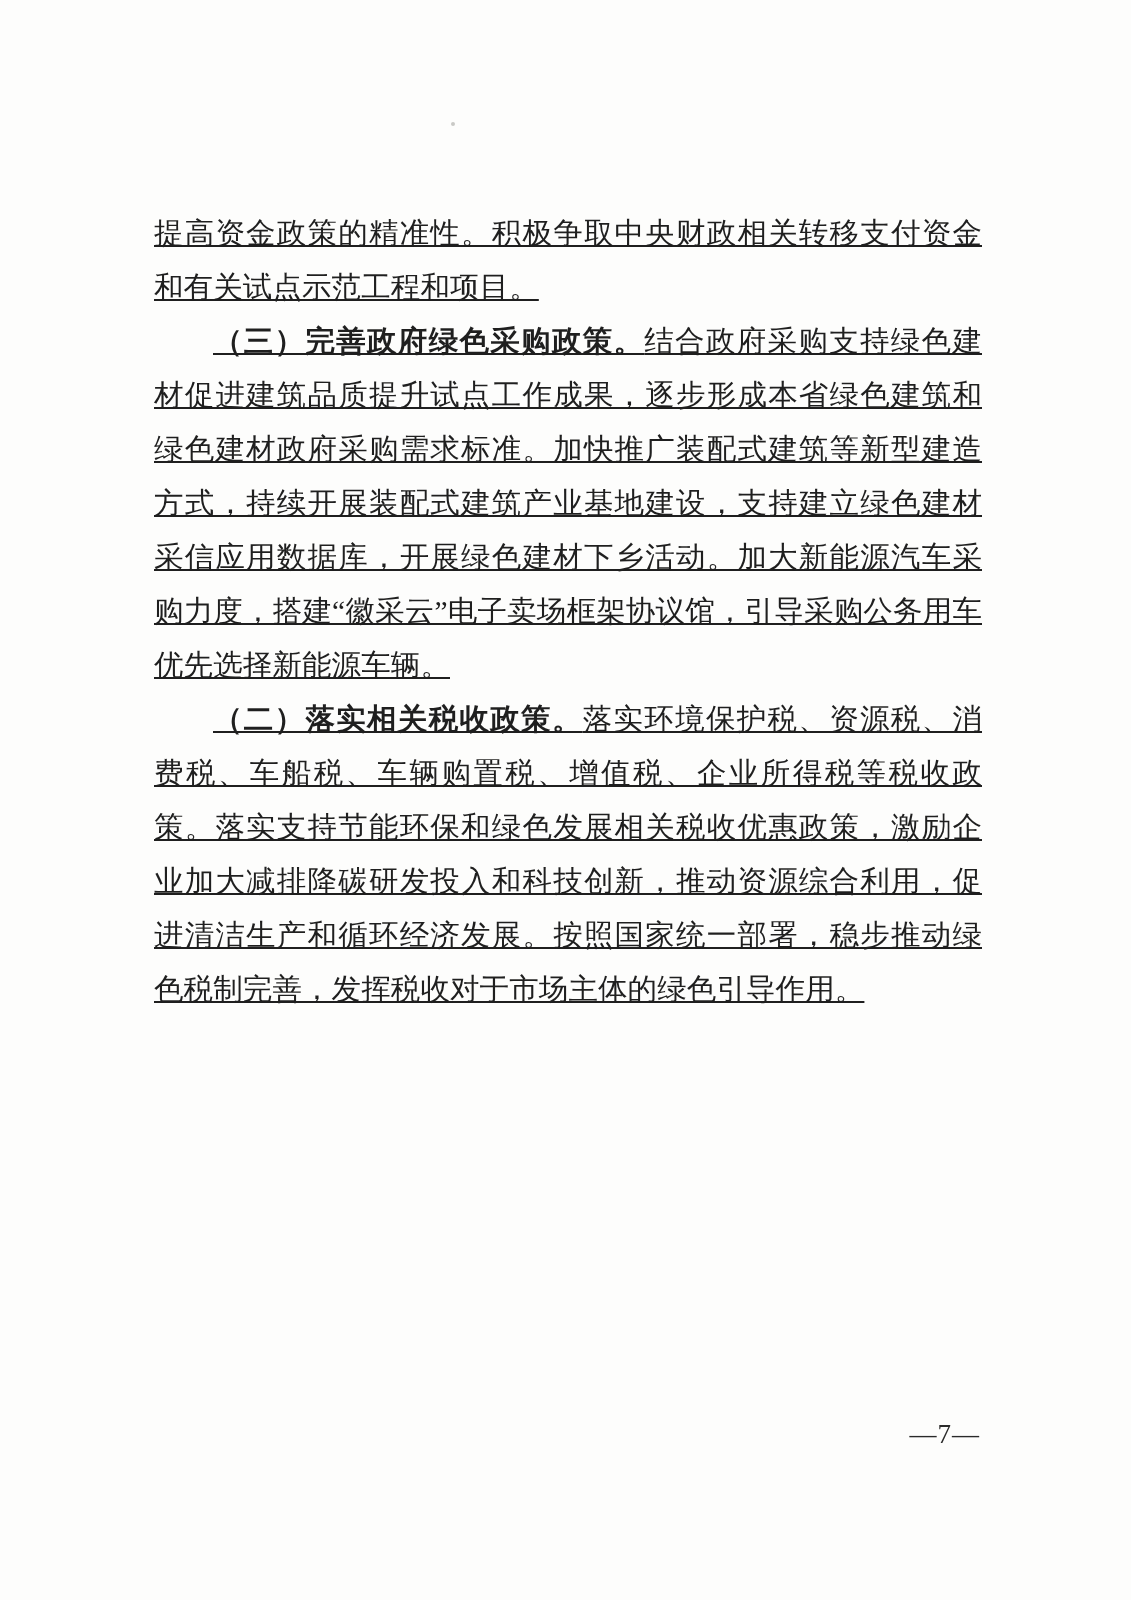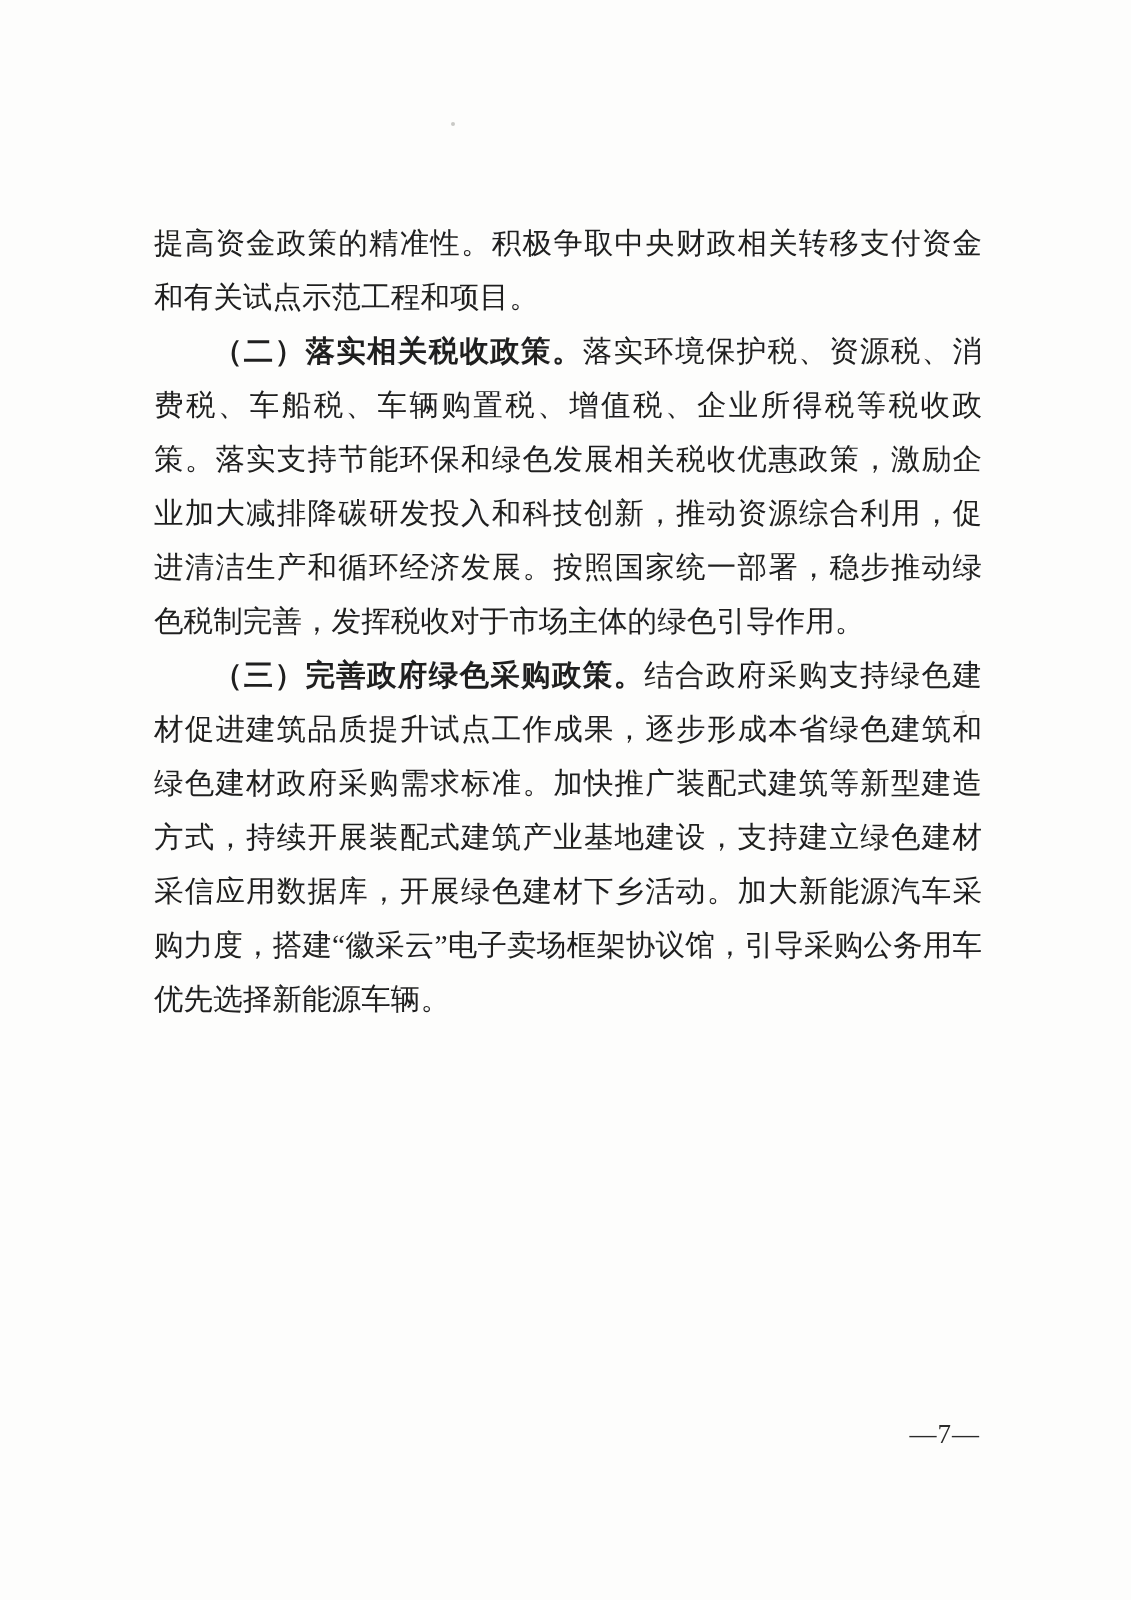--- a/index.html
+++ b/index.html
@@ -12,22 +12,23 @@
     width: 1131px;
     height: 1600px;
     background: #fdfdfc;
     overflow: hidden;
     font-family: "Liberation Serif", "DejaVu Serif", serif;
     color: #1f1f1f;
   }
   .content {
     position: absolute;
     left: 154px;
-    top: 216px;
+    top: 206px;
     width: 828px;
+    text-decoration: underline;
   }
   .para {
     margin: 0;
     font-size: 29.5px;
     line-height: 54px;
     text-align: justify;
     letter-spacing: 0.1px;
     color: #1f1f1f;
   }
   .para.indent {
@@ -56,18 +57,18 @@
 </style>
 </head>
 <body>
 
 <div class="page">
   <div class="speck speck-1"></div>
   <div class="speck speck-2"></div>
 
   <main class="content">
       <p class="para"><span class="">提高资金政策的精准性。积极争取中央财政相关转移支付资金和有关试点示范工程和项目。</span></p>
+      <p class="para indent"><span class="bold">（三）完善政府绿色采购政策。</span><span class="">结合政府采购支持绿色建材促进建筑品质提升试点工作成果，逐步形成本省绿色建筑和绿色建材政府采购需求标准。加快推广装配式建筑等新型建造方式，持续开展装配式建筑产业基地建设，支持建立绿色建材采信应用数据库，开展绿色建材下乡活动。加大新能源汽车采购力度，搭建“徽采云”电子卖场框架协议馆，引导采购公务用车优先选择新能源车辆。</span></p>
       <p class="para indent"><span class="bold">（二）落实相关税收政策。</span><span class="">落实环境保护税、资源税、消费税、车船税、车辆购置税、增值税、企业所得税等税收政策。落实支持节能环保和绿色发展相关税收优惠政策，激励企业加大减排降碳研发投入和科技创新，推动资源综合利用，促进清洁生产和循环经济发展。按照国家统一部署，稳步推动绿色税制完善，发挥税收对于市场主体的绿色引导作用。</span></p>
-      <p class="para indent"><span class="bold">（三）完善政府绿色采购政策。</span><span class="">结合政府采购支持绿色建材促进建筑品质提升试点工作成果，逐步形成本省绿色建筑和绿色建材政府采购需求标准。加快推广装配式建筑等新型建造方式，持续开展装配式建筑产业基地建设，支持建立绿色建材采信应用数据库，开展绿色建材下乡活动。加大新能源汽车采购力度，搭建“徽采云”电子卖场框架协议馆，引导采购公务用车优先选择新能源车辆。</span></p>
     </main>
 
   <div class="page-number">—7—</div>
 </div>
 
 </body></html>

